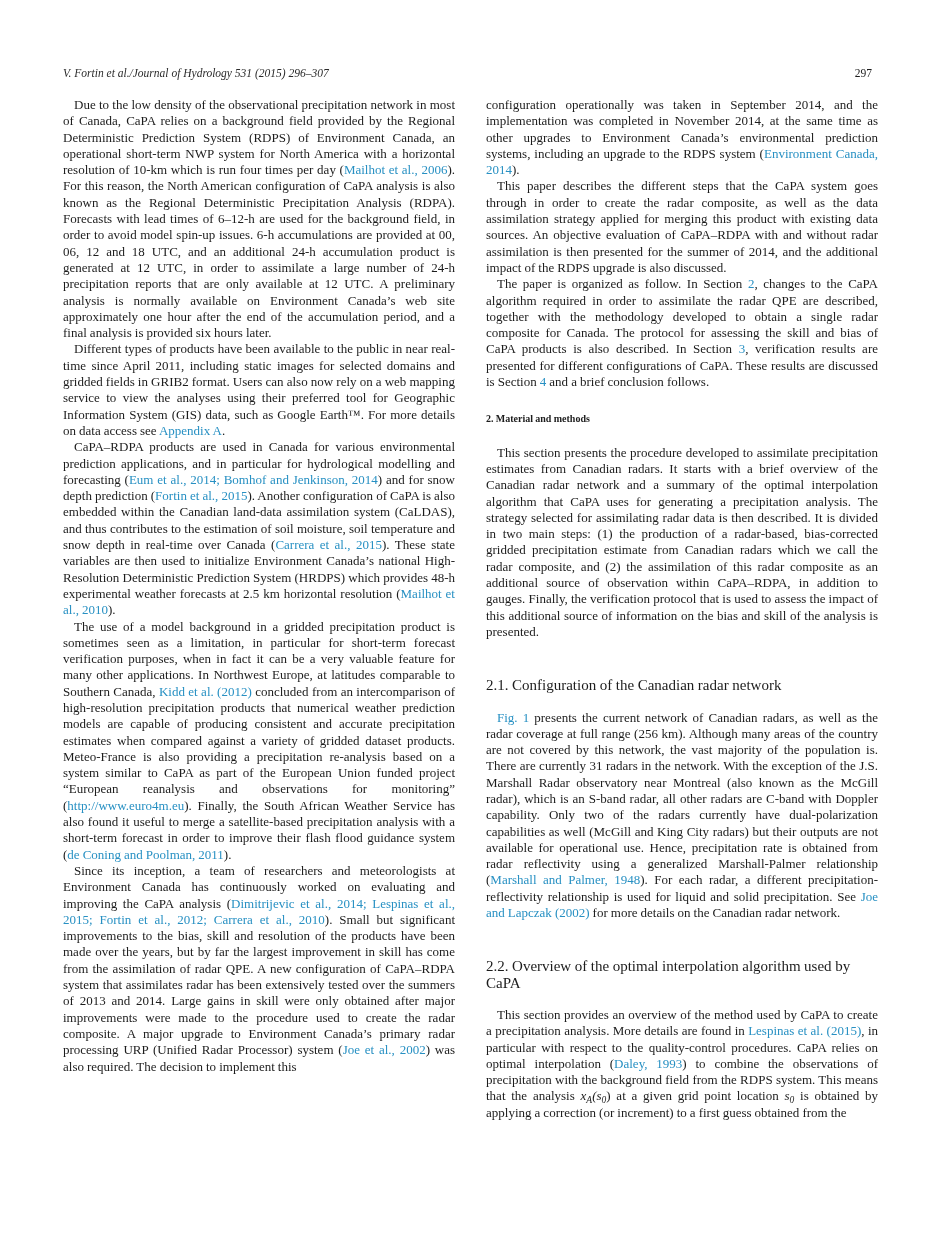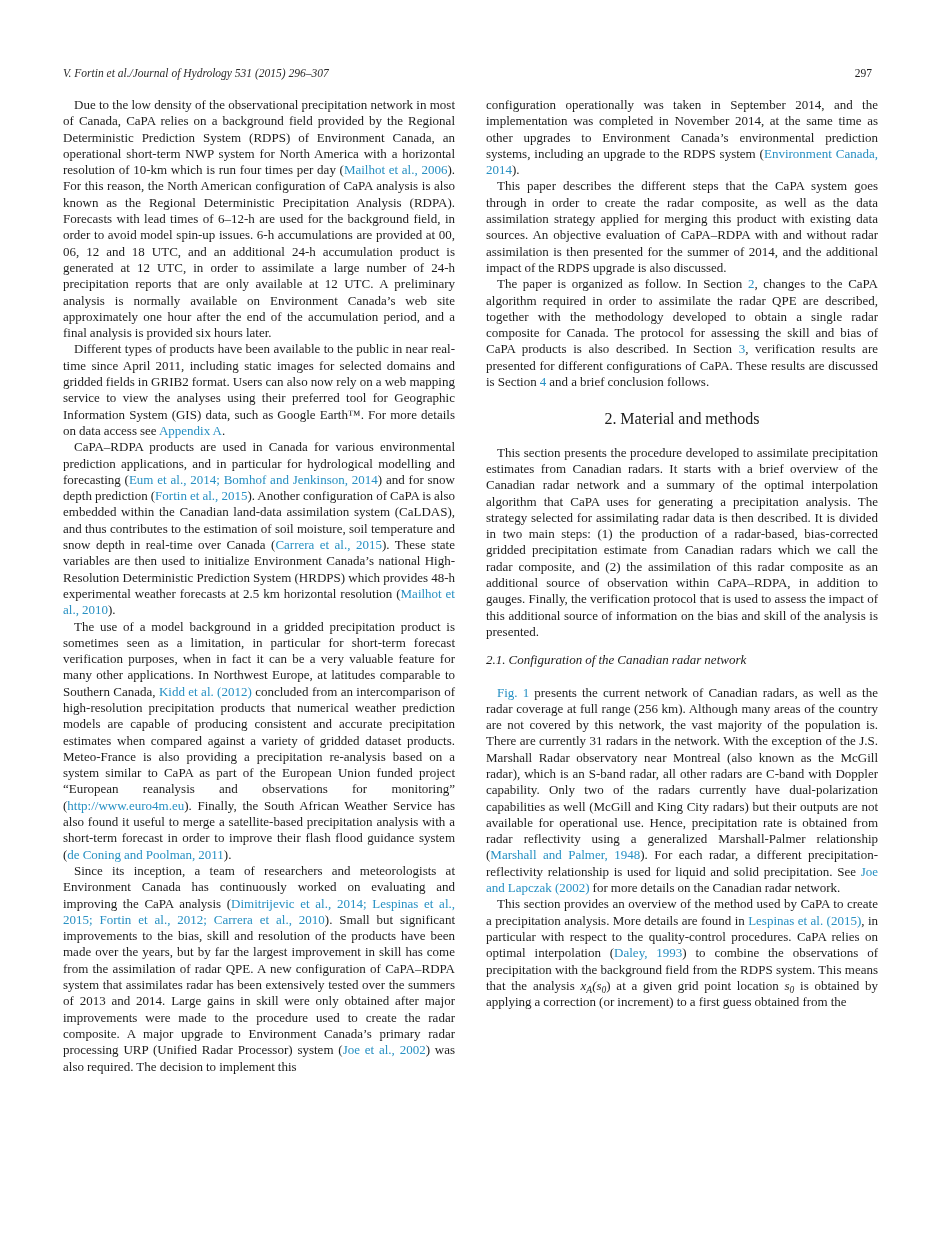--- a/index.html
+++ b/index.html
@@ -28,26 +28,26 @@
   .col {
     width:398px;
     font-size:13px; line-height:16.3px;
     text-align:justify;
     hyphens:auto; -webkit-hyphens:auto;
     word-spacing:-0.2px;
   }
   .col p { margin:0; text-indent:11px; }
   .col p.noindent { text-indent:0; }
   .col h2 {
-    font-size:16px; line-height:16.3px; font-weight:normal;
-    margin:21px 0 17px; text-align:center; text-indent:0;
+    font-size:10px; line-height:16.3px; font-weight:bold;
+    margin:21px 0 17px; text-align:left; text-indent:0;
   }
   .col h3 {
-    font-size:13px; line-height:16.3px; font-weight:normal; font-style:italic;
-    margin:12px 0 16px; text-align:left; text-indent:0;
+    font-size:15px; line-height:16.3px; font-weight:normal; 
+    margin:37px 0 16px; text-align:left; text-indent:0;
   }
   a.seg-link { color:var(--link,#2790c3); text-decoration:none; cursor:pointer; }
   .seg-i { font-style:italic; }
   .seg-sub { font-style:italic; font-size:9.5px; vertical-align:-3px; line-height:0; }
 </style>
 </head>
 <body>
 
 <div class="page">
   <div class="running-head">
@@ -63,16 +63,17 @@
         <p><span>Since its inception, a team of researchers and meteorologists at Environment Canada has continuously worked on evaluating and improving the CaPA analysis (</span><a class="seg-link" href="#">Dimitrijevic et al., 2014; Lespinas et al., 2015; Fortin et al., 2012; Carrera et al., 2010</a><span>). Small but significant improvements to the bias, skill and resolution of the products have been made over the years, but by far the largest improvement in skill has come from the assimilation of radar QPE. A new configuration of CaPA–RDPA system that assimilates radar has been extensively tested over the summers of 2013 and 2014. Large gains in skill were only obtained after major improvements were made to the procedure used to create the radar composite. A major upgrade to Environment Canada’s primary radar processing URP (Unified Radar Processor) system (</span><a class="seg-link" href="#">Joe et al., 2002</a><span>) was also required. The decision to implement this</span></p>
       </div>
     <div class="col" lang="en">
         <p class="noindent"><span>configuration operationally was taken in September 2014, and the implementation was completed in November 2014, at the same time as other upgrades to Environment Canada’s environmental prediction systems, including an upgrade to the RDPS system (</span><a class="seg-link" href="#">Environment Canada, 2014</a><span>).</span></p>
         <p><span>This paper describes the different steps that the CaPA system goes through in order to create the radar composite, as well as the data assimilation strategy applied for merging this product with existing data sources. An objective evaluation of CaPA–RDPA with and without radar assimilation is then presented for the summer of 2014, and the additional impact of the RDPS upgrade is also discussed.</span></p>
         <p><span>The paper is organized as follow. In Section </span><a class="seg-link" href="#">2</a><span>, changes to the CaPA algorithm required in order to assimilate the radar QPE are described, together with the methodology developed to obtain a single radar composite for Canada. The protocol for assessing the skill and bias of CaPA products is also described. In Section </span><a class="seg-link" href="#">3</a><span>, verification results are presented for different configurations of CaPA. These results are discussed is Section </span><a class="seg-link" href="#">4</a><span> and a brief conclusion follows.</span></p>
         <h2><span>2. Material and methods</span></h2>
         <p><span>This section presents the procedure developed to assimilate precipitation estimates from Canadian radars. It starts with a brief overview of the Canadian radar network and a summary of the optimal interpolation algorithm that CaPA uses for generating a precipitation analysis. The strategy selected for assimilating radar data is then described. It is divided in two main steps: (1) the production of a radar-based, bias-corrected gridded precipitation estimate from Canadian radars which we call the radar composite, and (2) the assimilation of this radar composite as an additional source of observation within CaPA–RDPA, in addition to gauges. Finally, the verification protocol that is used to assess the impact of this additional source of information on the bias and skill of the analysis is presented.</span></p>
         <h3><span>2.1. Configuration of the Canadian radar network</span></h3>
         <p><a class="seg-link" href="#">Fig. 1</a><span> presents the current network of Canadian radars, as well as the radar coverage at full range (256 km). Although many areas of the country are not covered by this network, the vast majority of the population is. There are currently 31 radars in the network. With the exception of the J.S. Marshall Radar observatory near Montreal (also known as the McGill radar), which is an S-band radar, all other radars are C-band with Doppler capability. Only two of the radars currently have dual-polarization capabilities as well (McGill and King City radars) but their outputs are not available for operational use. Hence, precipitation rate is obtained from radar reflectivity using a generalized Marshall-Palmer relationship (</span><a class="seg-link" href="#">Marshall and Palmer, 1948</a><span>). For each radar, a different precipitation-reflectivity relationship is used for liquid and solid precipitation. See </span><a class="seg-link" href="#">Joe and Lapczak (2002)</a><span> for more details on the Canadian radar network.</span></p>
+        <h3><span>2.2. Overview of the optimal interpolation algorithm used by CaPA</span></h3>
         <p><span>This section provides an overview of the method used by CaPA to create a precipitation analysis. More details are found in </span><a class="seg-link" href="#">Lespinas et al. (2015)</a><span>, in particular with respect to the quality-control procedures. CaPA relies on optimal interpolation (</span><a class="seg-link" href="#">Daley, 1993</a><span>) to combine the observations of precipitation with the background field from the RDPS system. This means that the analysis </span><span class="seg-i">x</span><span class="seg-sub">A</span><span class="seg-i">(</span><span class="seg-i">s</span><span class="seg-sub">0</span><span>) at a given grid point location </span><span class="seg-i">s</span><span class="seg-sub">0</span><span> is obtained by applying a correction (or increment) to a first guess obtained from the</span></p>
       </div>
   </div>
 </div>
 
 </body></html>

